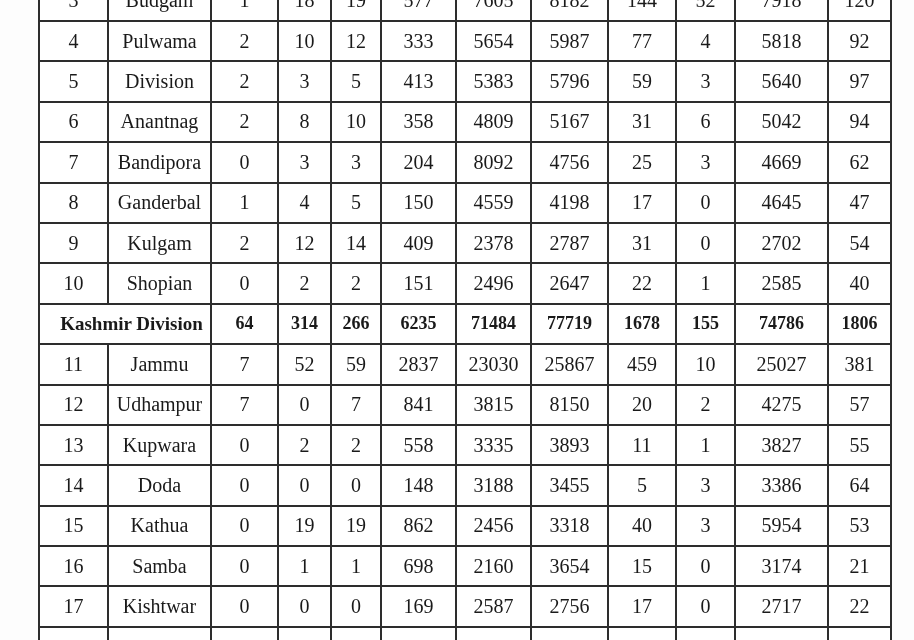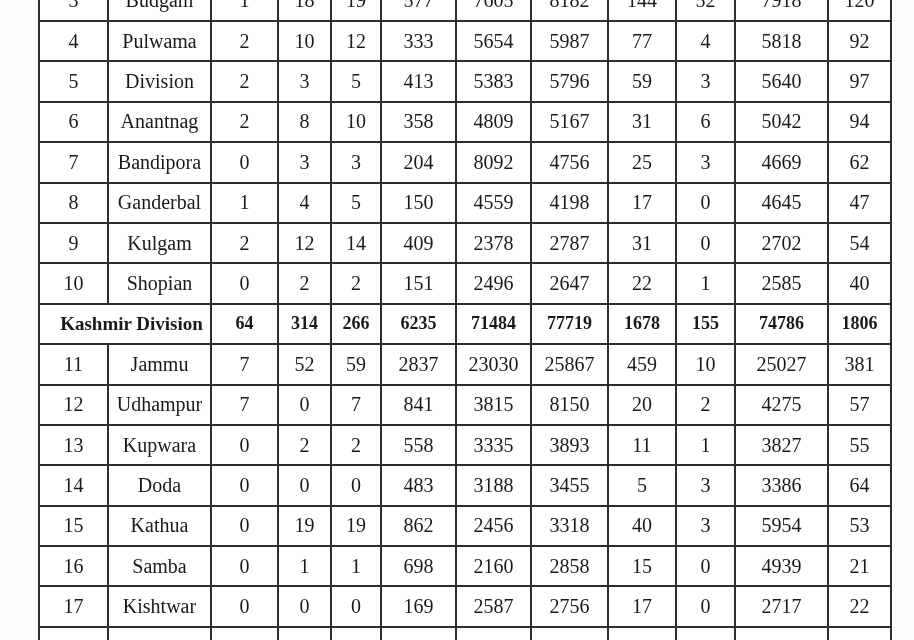--- a/index.html
+++ b/index.html
@@ -245,21 +245,21 @@
           <td>1</td>
           <td>3827</td>
           <td>55</td>
         </tr>
         <tr>
           <td class="sno-cell">14</td>
           <td class="district-cell">Doda</td>
           <td>0</td>
           <td>0</td>
           <td>0</td>
-          <td>483</td>
+          <td>148</td>
           <td>3188</td>
           <td>3455</td>
           <td>5</td>
           <td>3</td>
           <td>3386</td>
           <td>64</td>
         </tr>
         <tr>
           <td class="sno-cell">15</td>
           <td class="district-cell">Kathua</td>
@@ -275,24 +275,24 @@
           <td>53</td>
         </tr>
         <tr>
           <td class="sno-cell">16</td>
           <td class="district-cell">Samba</td>
           <td>0</td>
           <td>1</td>
           <td>1</td>
           <td>698</td>
           <td>2160</td>
-          <td>2858</td>
+          <td>3654</td>
           <td>15</td>
           <td>0</td>
-          <td>4939</td>
+          <td>3174</td>
           <td>21</td>
         </tr>
         <tr>
           <td class="sno-cell">17</td>
           <td class="district-cell">Kishtwar</td>
           <td>0</td>
           <td>0</td>
           <td>0</td>
           <td>169</td>
           <td>2587</td>

